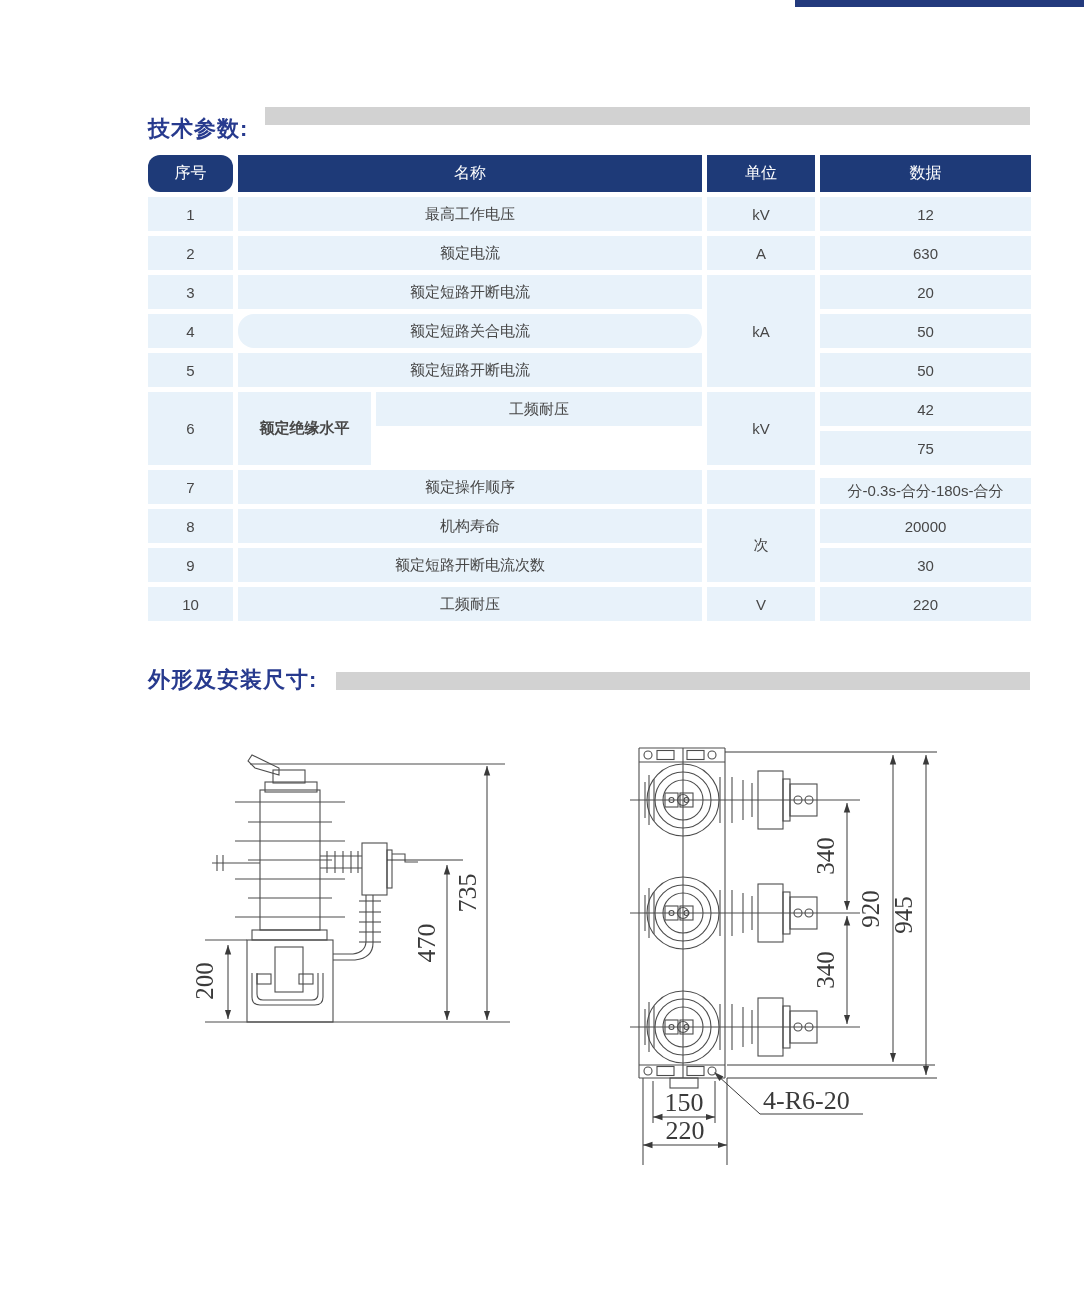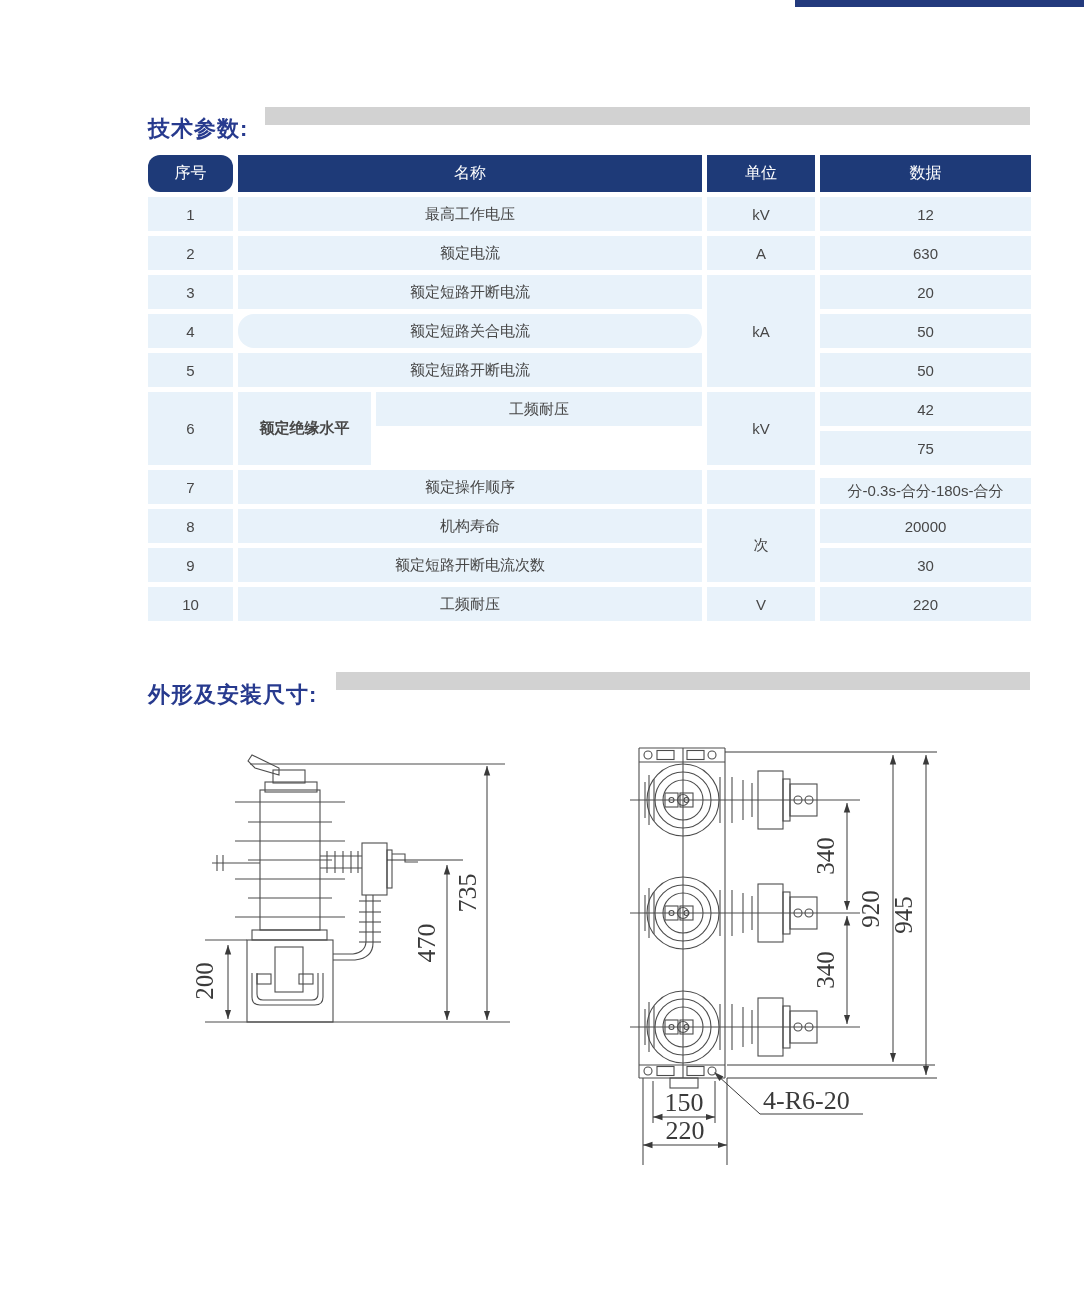--- a/index.html
+++ b/index.html
@@ -82,21 +82,21 @@
   <div class="tb-c" style="grid-column:1;grid-row:11;">9</div>
   <div class="tb-c" style="grid-column:2/span 2;grid-row:11;">额定短路开断电流次数</div>
   <div class="tb-c" style="grid-column:5;grid-row:11;">30</div>
 
   <div class="tb-c" style="grid-column:1;grid-row:12;">10</div>
   <div class="tb-c" style="grid-column:2/span 2;grid-row:12;">工频耐压</div>
   <div class="tb-c" style="grid-column:4;grid-row:12;">V</div>
   <div class="tb-c" style="grid-column:5;grid-row:12;">220</div>
 </div>
 
-<div class="sec-title" style="left:148px;top:680px;">外形及安装尺寸:</div>
+<div class="sec-title" style="left:148px;top:665px;">外形及安装尺寸:</div>
 <div class="sec-bar" style="left:336px;top:672px;width:694px;"></div>
 
 <svg style="left:195px;top:738px;" width="330" height="315" viewBox="0 0 330 315">
   <defs>
     <marker id="a1" viewBox="0 0 10 10" refX="9.5" refY="5" markerWidth="10" markerHeight="10" orient="auto-start-reverse">
       <path d="M0,1.8 L9.5,5 L0,8.2 Z" fill="#3a3a3a"></path>
     </marker>
   </defs>
   <g>
 

